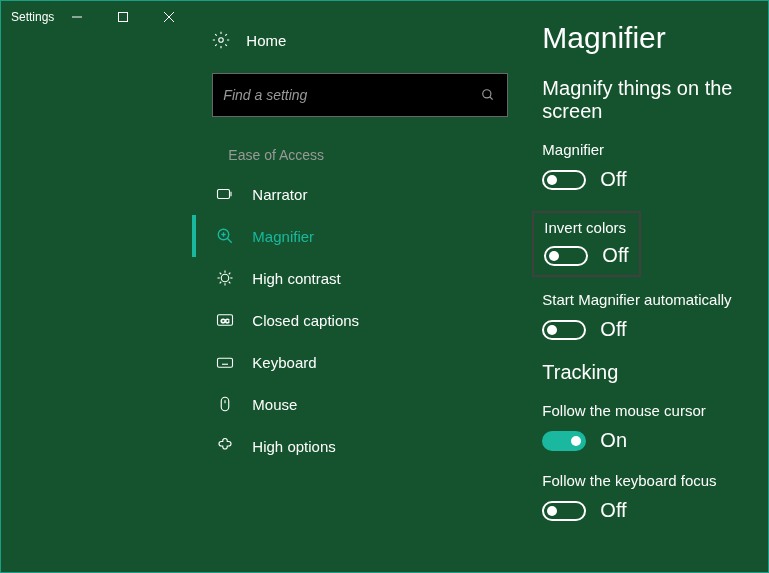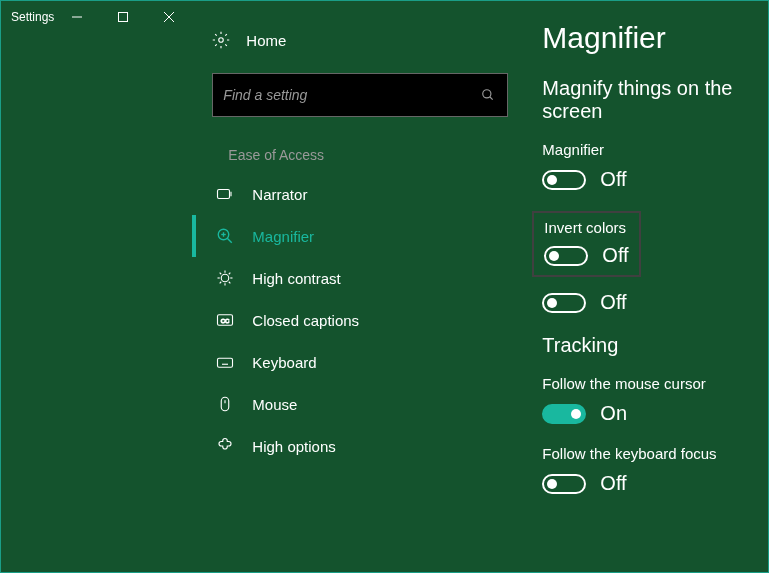--- a/index.html
+++ b/index.html
@@ -233,20 +233,21 @@
         <div class="setting-label">Invert colors</div>
         <div class="toggle-row">
           <div class="toggle">
               <div class="toggle-knob"></div>
             </div>
           <span class="toggle-state">Off</span>
         </div>
       </div>
 
       <div class="setting">
+        <div class="setting-label">Start Magnifier automatically</div>
         <div class="toggle-row">
           <div class="toggle">
               <div class="toggle-knob"></div>
             </div>
           <span class="toggle-state">Off</span>
         </div>
       </div>
 
       <div class="section-title">Tracking</div>
 

